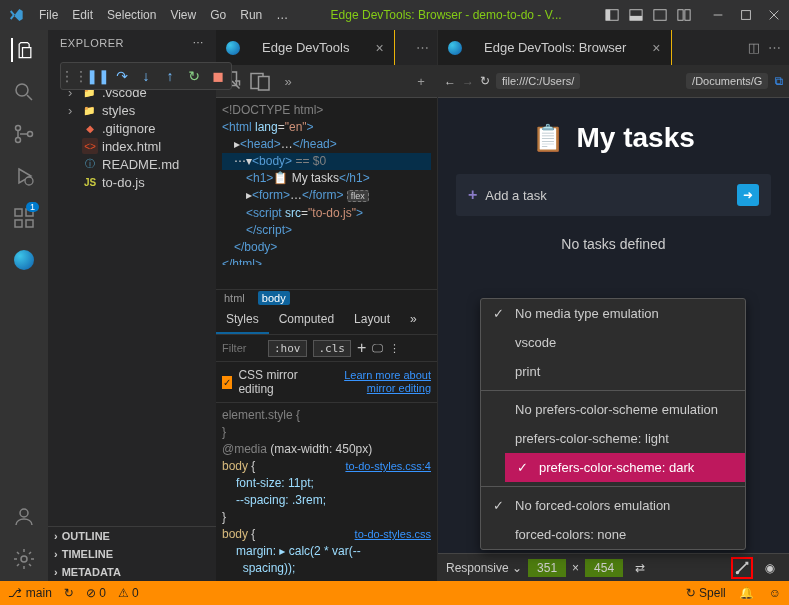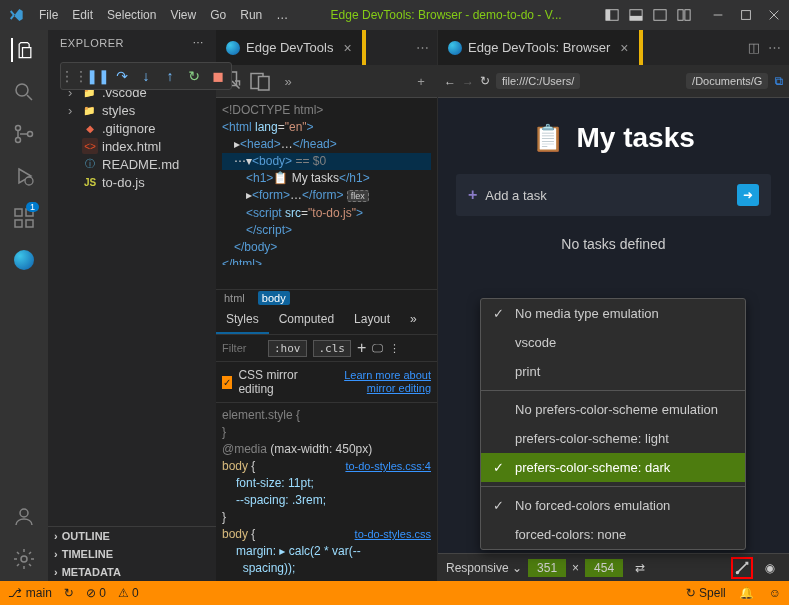--- a/index.html
+++ b/index.html
@@ -41,21 +41,21 @@
 .fi-md { color: #519aba; }
 .fi-js { color: #cbcb41; font-weight: bold; }
 
 .sidebar-sections { border-top: 1px solid #3c3c3c; }
 .section-header { display: flex; align-items: center; padding: 3px 6px; font-size: 11px; font-weight: 600; cursor: pointer; gap: 4px; }
 .editor-panel { display: flex; flex-direction: column; position: relative; }
 .editor-panel.left { width: 222px; border-right: 1px solid #2d2d2d; }
 .editor-panel.right { flex: 1; }
 
 .tab-bar { height: 35px; background: #252526; display: flex; align-items: center; }
-.tab { height: 35px; display: flex; align-items: center; gap: 6px; padding: 0 10px; background: #1e1e1e; border-right: 4px solid #eab308; cursor: pointer; font-size: 13px; position: relative; }
+.tab { height: 35px; display: flex; align-items: center; gap: 22px; padding: 0 10px; background: #1e1e1e; border-right: 1px solid #eab308; cursor: pointer; font-size: 13px; position: relative; }
 .tab .close-x { color: #999; font-size: 14px; margin-left: 4px; }
 .tab-actions { margin-left: auto; display: flex; gap: 8px; padding: 0 8px; color: #999; }
 .edge-icon { width: 14px; height: 14px; border-radius: 50%; background: radial-gradient(circle at 30% 30%, #3cc4e8, #0e5fab); display: inline-block; }
 
 
 .dt-toolbar { height: 33px; background: #2d2d2d; display: flex; align-items: center; gap: 4px; padding: 0 4px; border-bottom: 1px solid #454545; }
 .dt-tool { width: 24px; height: 24px; display: flex; align-items: center; justify-content: center; color: #999; cursor: pointer; }
 .dt-tab { padding: 8px 10px; cursor: pointer; border-bottom: 2px solid transparent; font-size: 12px; }
 .dt-tab.active { border-bottom-color: #0e639c; color: #fff; background: #1e1e1e; }
 
@@ -99,21 +99,21 @@
 .bc-title { display: flex; align-items: center; justify-content: center; gap: 12px; color: #fff; font-size: 28px; font-weight: 700; margin-bottom: 20px; }
 .clipboard-emoji { font-size: 26px; }
 .add-task { background: #252a35; padding: 10px 12px; display: flex; align-items: center; gap: 8px; color: #ccc; border-radius: 3px; }
 .add-plus { color: #8b7cc7; font-size: 16px; font-weight: bold; }
 .add-arrow { margin-left: auto; background: #1a9fe0; color: #fff; width: 22px; height: 22px; display: flex; align-items: center; justify-content: center; border-radius: 3px; font-size: 12px; }
 .no-tasks { text-align: center; color: #ccc; margin-top: 20px; font-size: 14px; }
 
 
 .emul-menu { position: absolute; left: 480px; top: 298px; width: 266px; background: #2d2d2d; border: 1px solid #555; box-shadow: 0 4px 12px rgba(0,0,0,0.5); z-index: 50; font-size: 13px; border-radius: 3px; overflow: hidden; }
 .emul-item { padding: 7px 10px 7px 34px; cursor: pointer; position: relative; }
-.emul-item.selected { background: #4d7c0f; color: #fff; }
+.emul-item.selected { background: #be185d; color: #fff; margin-left: 24px; }
 .emul-check::before { content: "✓"; position: absolute; left: 12px; color: #ccc; }
 .emul-item.selected.emul-check::before { color: #fff; }
 .emul-sep { height: 1px; background: #555; margin: 4px 0; }
 
 
 .device-bar { position: absolute; left: 438px; bottom: 24px; right: 0; height: 28px; background: #2d2d2d; display: flex; align-items: center; gap: 6px; padding: 0 8px; font-size: 12px; border-top: 1px solid #454545; }
 .device-input { background: #4d7c0f; border: none; color: #ccc; width: 38px; padding: 2px 4px; text-align: center; font-size: 12px; }
 .device-btn { width: 22px; height: 22px; display: flex; align-items: center; justify-content: center; color: #ccc; cursor: pointer; }
 .red-box { border: 2px solid #ff0000 !important; }
 

